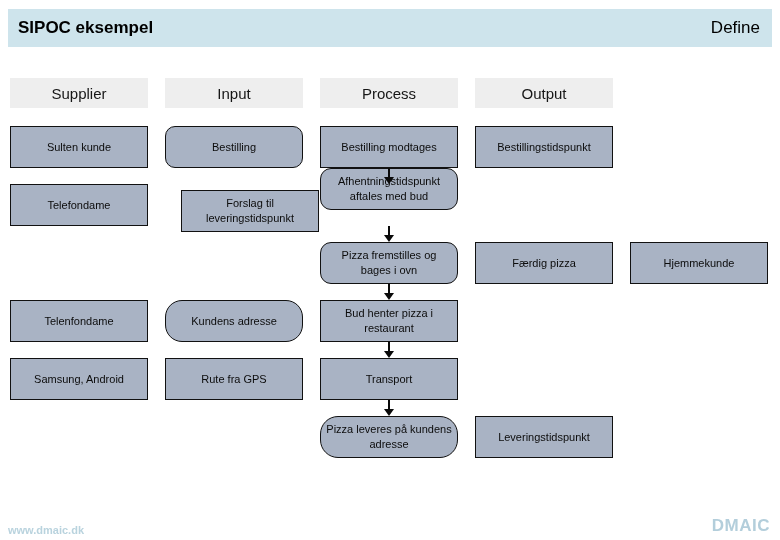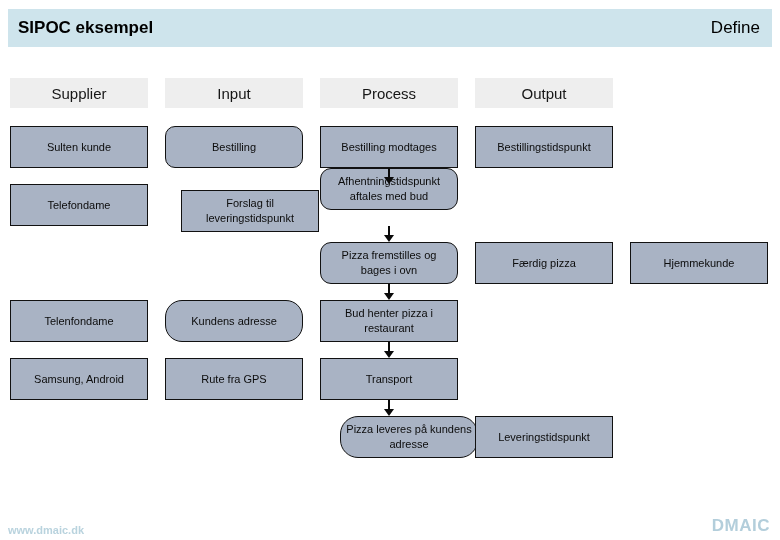--- a/index.html
+++ b/index.html
@@ -92,21 +92,21 @@
       <div class="box" style="left: 320px; top: 168px; border-radius: 11px;">Afhentningstidspunkt aftales med bud</div>
       <div class="box" style="left: 320px; top: 242px; border-radius: 11px;">Pizza fremstilles og bages i ovn</div>
       <div class="box" style="left: 475px; top: 242px;">Færdig pizza</div>
       <div class="box" style="left: 630px; top: 242px;">Hjemmekunde</div>
       <div class="box" style="left: 10px; top: 300px;">Telenfondame</div>
       <div class="box" style="left: 165px; top: 300px; border-radius: 17px;">Kundens adresse</div>
       <div class="box" style="left: 320px; top: 300px;">Bud henter pizza i restaurant</div>
       <div class="box" style="left: 10px; top: 358px;">Samsung, Android</div>
       <div class="box" style="left: 165px; top: 358px;">Rute fra GPS</div>
       <div class="box" style="left: 320px; top: 358px;">Transport</div>
-      <div class="box" style="left: 340px; top: 416px; border-radius: 18px;">Pizza leveres på kundens adresse</div>
+      <div class="box" style="left: 320px; top: 416px; border-radius: 18px;">Pizza leveres på kundens adresse</div>
       <div class="box" style="left: 475px; top: 416px;">Leveringstidspunkt</div>
       <div class="arrow" style="left: 383px; top: 168px; height: 16px;">
         <div class="stem" style="height: 9px;"></div>
         <div class="head" style="top: 9px;"></div>
       </div>
       <div class="arrow" style="left: 383px; top: 226px; height: 16px;">
         <div class="stem" style="height: 9px;"></div>
         <div class="head" style="top: 9px;"></div>
       </div>
       <div class="arrow" style="left: 383px; top: 284px; height: 16px;">

